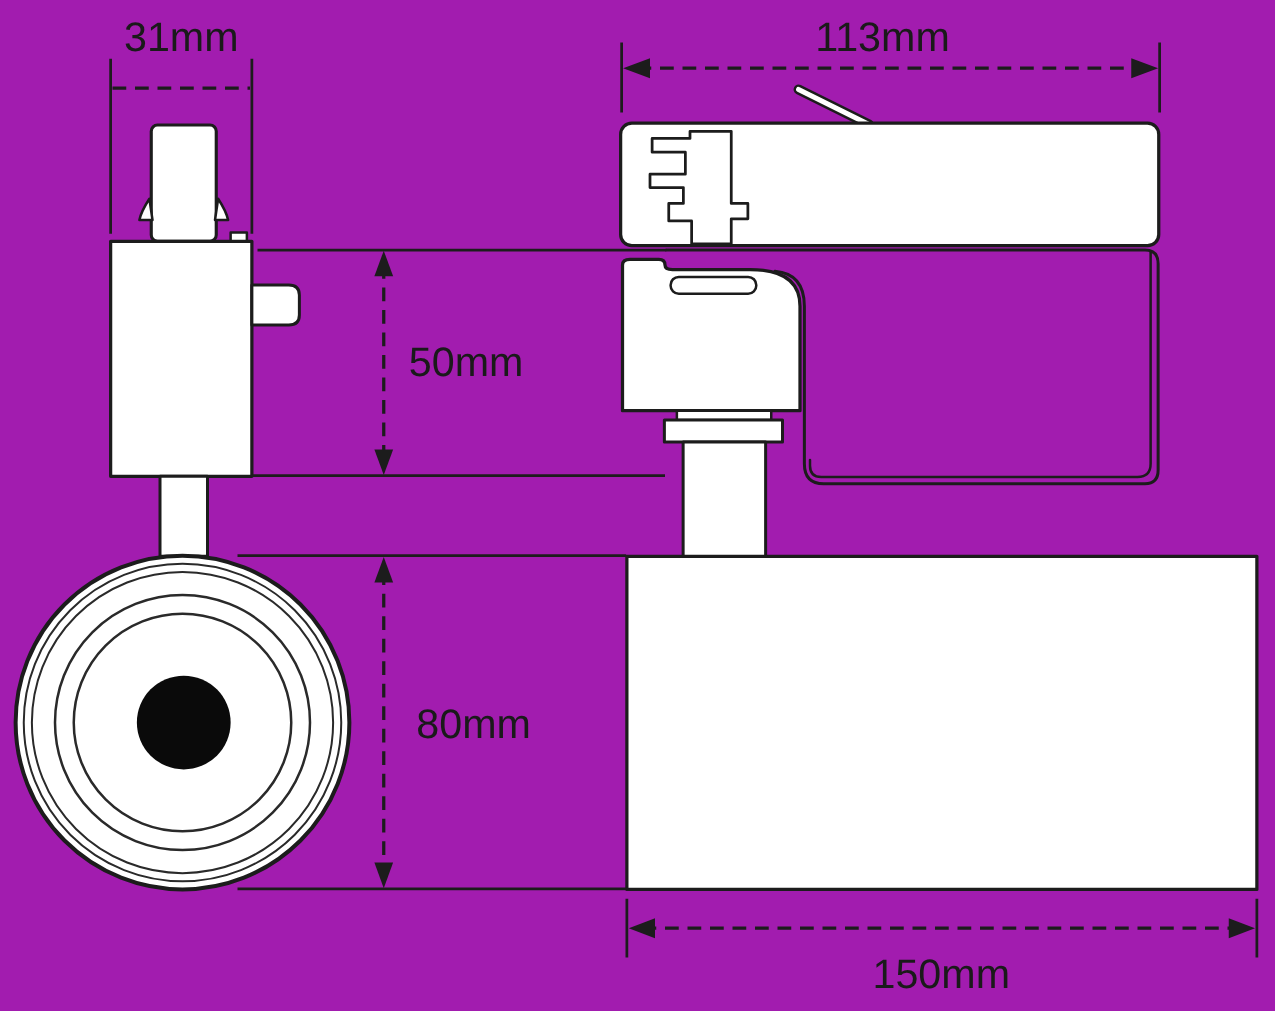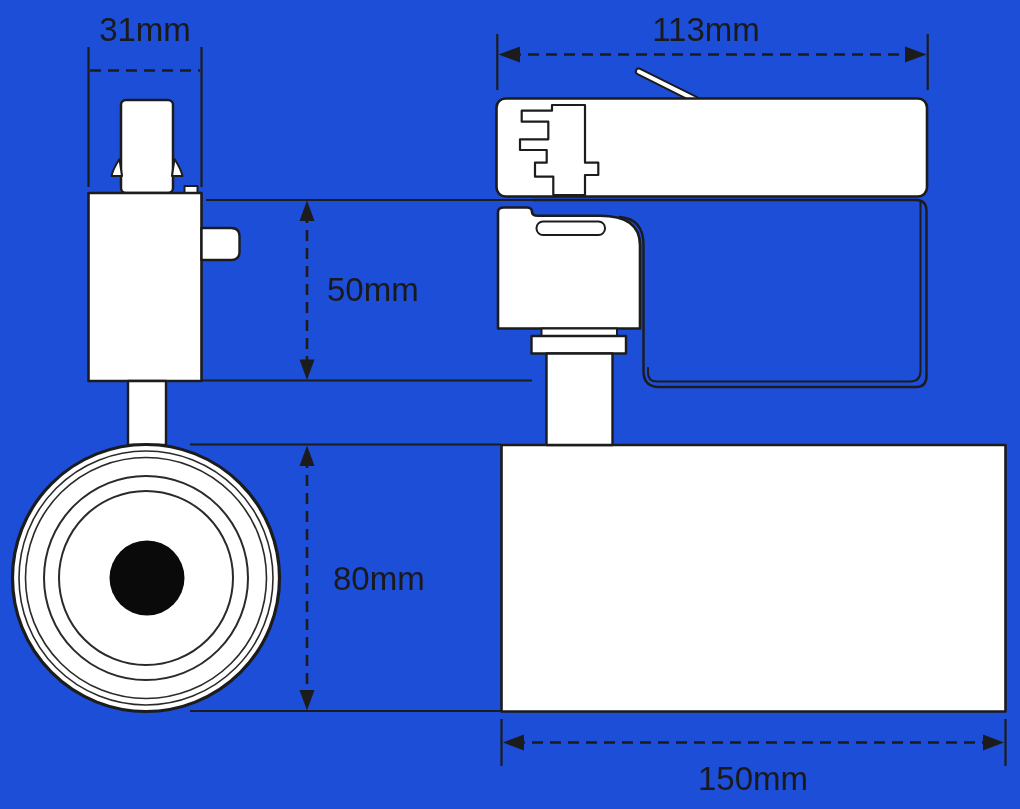--- a/index.html
+++ b/index.html
@@ -4,21 +4,21 @@
 <style>
   html, body {
     margin: 0;
     padding: 0;
     background: #ffffff;
   }
   .stage {
     position: relative;
     width: 1020px;
     height: 809px;
-    background: #1d4ed8;
+    background: #a21caf;
     overflow: hidden;
   }
   svg { display: block; }
   .outline {
     fill: none;
     stroke: #1c1c1c;
     stroke-width: 2.5;
     stroke-linejoin: round;
     stroke-linecap: round;
   }

